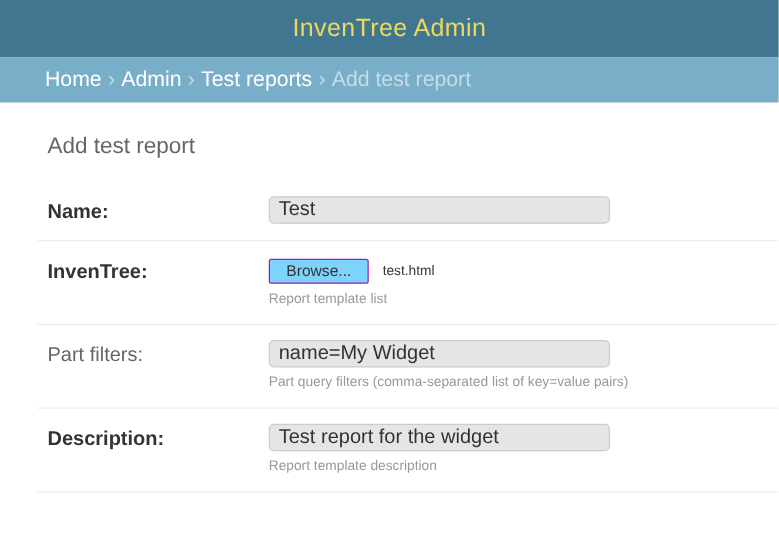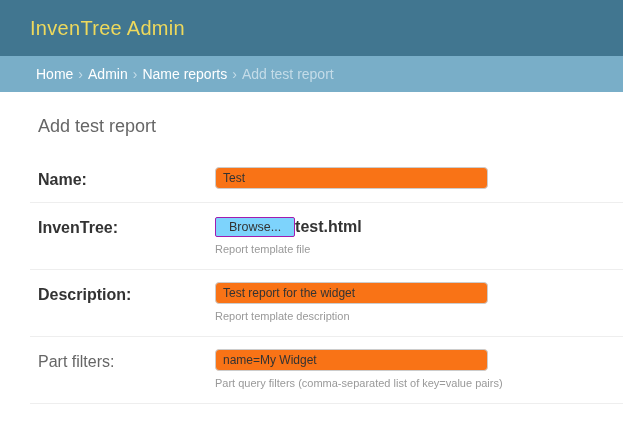--- a/index.html
+++ b/index.html
@@ -7,41 +7,42 @@
   body {
     width: 623px; height: 432px; overflow: hidden;
     background: #fff; color: #333;
     font-family: "Liberation Sans", sans-serif;
     font-size: 13px;
   }
 
   
   .app-header {
     background: #417690;
-    height: 56px;
+    height: 46px;
     display: flex; align-items: center;
     padding: 0 30px;
+    justify-content: center;
   }
   .branding {
     color: #eed95c;
     font-size: 20px;
     font-weight: 400;
     letter-spacing: 0.3px;
     text-decoration: none;
     cursor: pointer;
   }
 
   
   .breadcrumbs {
     background: #79aec8;
     height: 36px;
     display: flex; align-items: center;
     padding: 0 30px 0 36px;
     color: #c4dce8;
-    font-size: 14px;
+    font-size: 17px;
     white-space: nowrap;
   }
   .breadcrumbs a {
     color: #ffffff;
     text-decoration: none;
     cursor: pointer;
   }
   .crumb-sep { margin: 0 5px; color: #c4dce8; }
   .crumb-current { color: #c4dce8; }
 
@@ -73,59 +74,59 @@
     font-weight: bold;
   }
   .field-box { display: flex; flex-direction: column; }
   input.vTextField {
     width: 273px;
     height: 22px;
     padding: 2px 7px;
     border: 1px solid #ccc;
     border-radius: 4px;
     font-family: "Liberation Sans", sans-serif;
-    font-size: 12px;
+    font-size: 16px;
     color: #333;
-    background: #f97316;
+    background: #e5e5e5;
     outline: none;
   }
   .file-line { display: flex; align-items: center; padding-top: 2px; }
   button.browse-button {
     height: 20px;
     padding: 0 13px;
     background: #7dd3fc;
     border: 1px solid #a21caf;
     border-radius: 2px;
     font-family: "Liberation Sans", sans-serif;
     font-size: 12.5px;
     color: #333;
     cursor: pointer;
     line-height: 18px;
   }
-  .file-name { font-size: 16px; color: #333; font-weight: bold; }
+  .file-name { margin-left: 11px; font-size: 11px; color: #333; }
   .help-text {
     margin-top: 6px;
     font-size: 11px;
     color: #999;
     line-height: 13px;
   }
 </style>
 </head>
 <body>
 
 <header class="app-header">
   <a class="branding">InvenTree Admin</a>
 </header>
 
 <nav class="breadcrumbs">
   <a>Home</a>
   <span class="crumb-sep">›</span>
   <a>Admin</a>
   <span class="crumb-sep">›</span>
-  <a>Name reports</a>
+  <a>Test reports</a>
   <span class="crumb-sep">›</span>
   <span class="crumb-current">Add test report</span>
 </nav>
 
 <main class="content">
   <h1 class="page-title">Add test report</h1>
 
   <form>
 
     <div class="form-row required">
@@ -135,34 +136,34 @@
       </div>
     </div>
 
     <div class="form-row required">
       <label class="field-label">InvenTree:</label>
       <div class="field-box">
         <div class="file-line">
           <button type="button" class="browse-button">Browse...</button>
           <span class="file-name">test.html</span>
         </div>
-        <div class="help-text">Report template file</div>
+        <div class="help-text">Report template list</div>
+      </div>
+    </div>
+
+    <div class="form-row">
+      <label class="field-label">Part filters:</label>
+      <div class="field-box">
+        <input class="vTextField" type="text" value="name=My Widget" style="">
+        <div class="help-text">Part query filters (comma-separated list of key=value pairs)</div>
       </div>
     </div>
 
     <div class="form-row required">
       <label class="field-label">Description:</label>
       <div class="field-box">
         <input class="vTextField" type="text" value="Test report for the widget" style="">
         <div class="help-text">Report template description</div>
       </div>
     </div>
 
-    <div class="form-row">
-      <label class="field-label">Part filters:</label>
-      <div class="field-box">
-        <input class="vTextField" type="text" value="name=My Widget" style="">
-        <div class="help-text">Part query filters (comma-separated list of key=value pairs)</div>
-      </div>
-    </div>
-
   </form>
 </main>
 
 </body></html>

